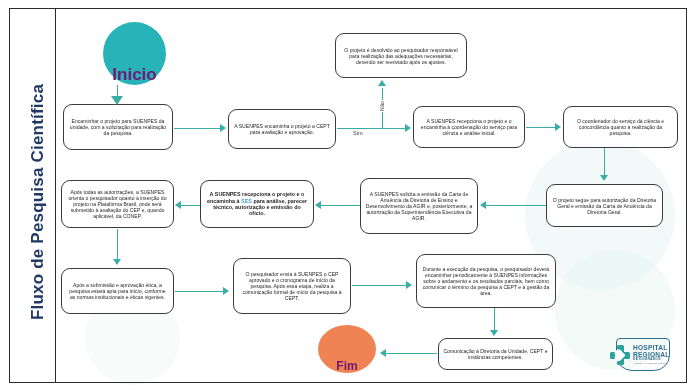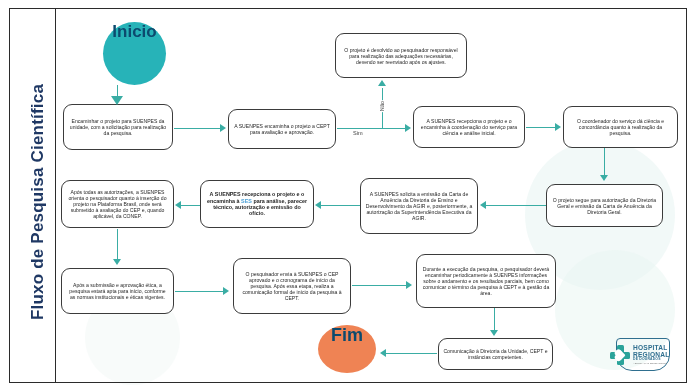--- a/index.html
+++ b/index.html
@@ -33,22 +33,22 @@
     border:1px solid #3b3b3b;border-radius:9px;background:#ffffff;
     display:flex;align-items:center;justify-content:center;
     text-align:center;color:#262626;line-height:1.18;
     font-size:5.1px;padding:3px 4px;
   }
   .node.bold{font-weight:bold;font-size:5.4px;}
   .node .hl{color:#4a9fd5;font-weight:bold;}
 
   .term{
     position:absolute;border-radius:50%;
-    display:flex;align-items:flex-start;justify-content:center;
-    color:#0c4a6e;font-weight:bold;
+    display:flex;align-items:flex-end;justify-content:center;
+    color:#701a75;font-weight:bold;
   }
   .term.start{background:#27b3b8;}
   .term.end{background:#ef8354;}
 
   
   .ln{position:absolute;background:#3aada4;}
   .ln.h{height:1.4px;}
   .ln.v{width:1.4px;}
   .arrow{position:absolute;width:0;height:0;}
   .arrow.r{border-top:4px solid transparent;border-bottom:4px solid transparent;border-left:6px solid #3aada4;}
@@ -96,21 +96,21 @@
 
   <div class="frame"></div>
   <div class="title-rule"></div>
 
   <div class="vtitle">Fluxo de Pesquisa Científica</div>
 
   <div class="term start" style="left:103px;top:22px;width:63px;height:63px;font-size:17px;">
     <span>Inicio</span>
   </div>
 
-  <div class="term end" style="left:318px;top:325px;width:58px;height:48px;font-size:18px;">
+  <div class="term end" style="left:318px;top:325px;width:58px;height:48px;font-size:12px;">
     <span>Fim</span>
   </div>
 
   <div class="node" style="left:63px;top:104px;width:110px;height:46px;">
     <span>Encaminhar o projeto para SUENPES da unidade, com a solicitação para realização da pesquisa.</span>
   </div>
 
   <div class="node" style="left:228px;top:109px;width:108px;height:40px;">
     <span>A SUENPES encaminha o projeto a CEPT para avaliação e aprovação.</span>
   </div>

